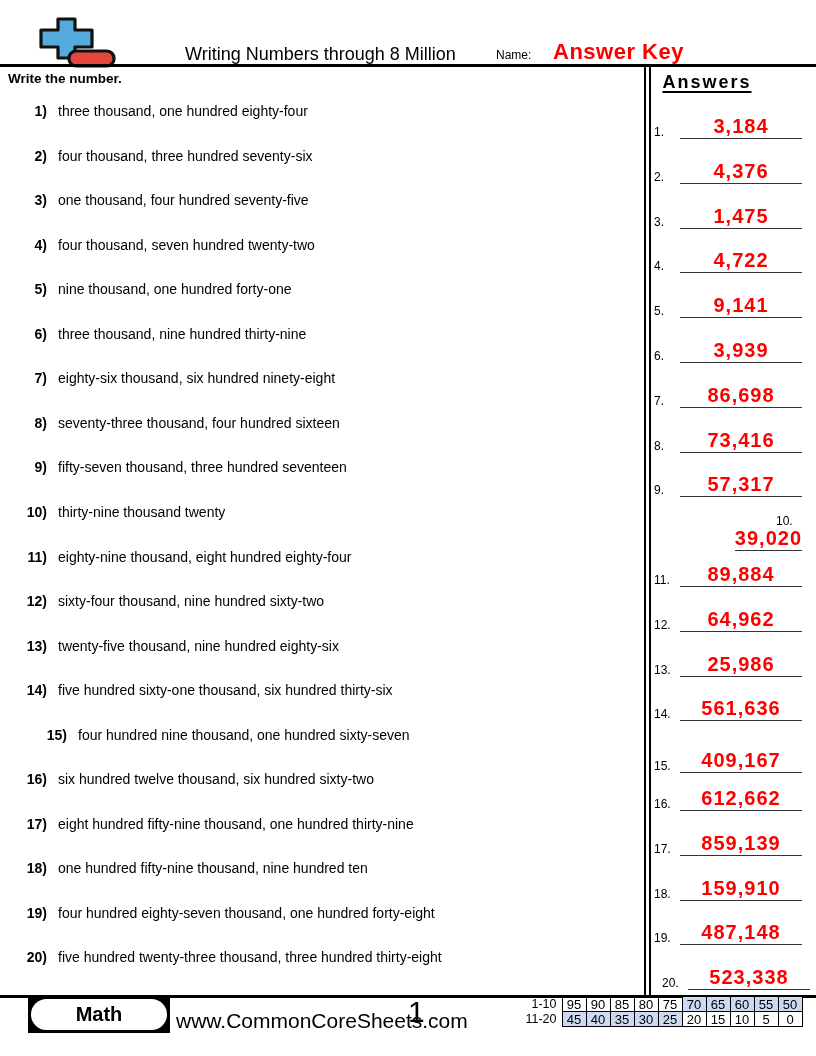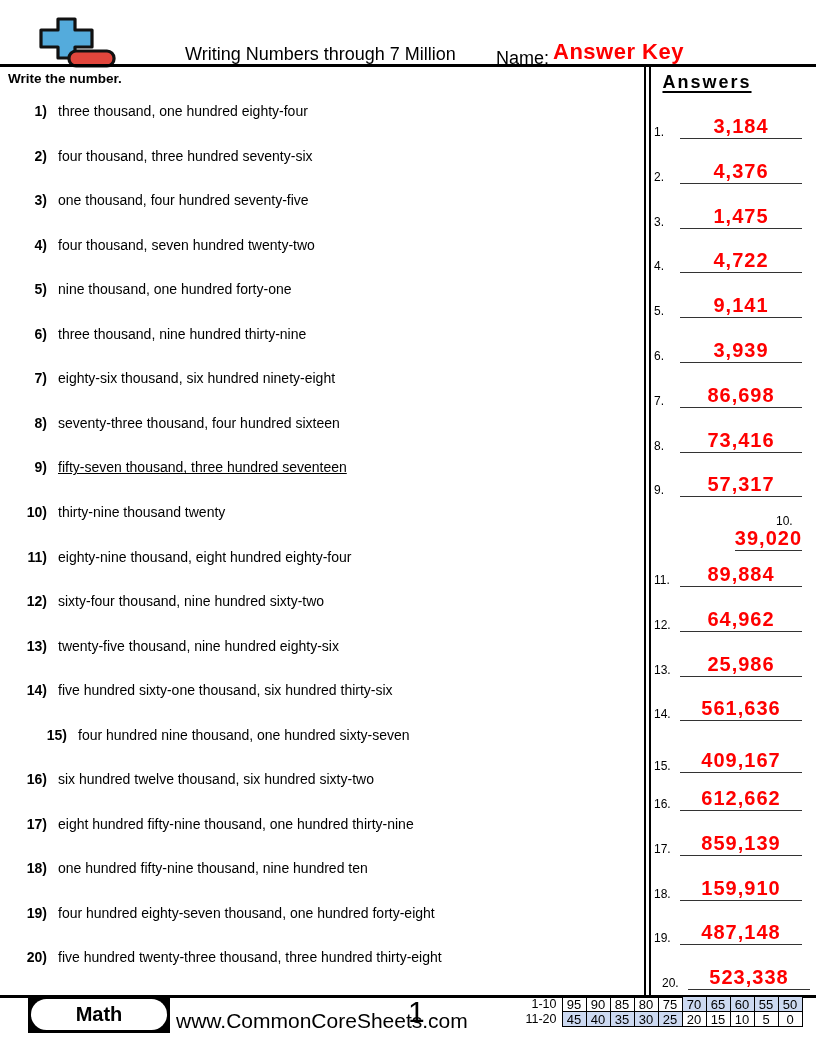--- a/index.html
+++ b/index.html
@@ -5,21 +5,21 @@
   :root { --accent:#fe0000; --shade:#ccd9f1; }
   * { box-sizing: border-box; }
   body { margin:0; background:#fff; }
   .page {
     position:relative; width:816px; height:1056px; background:#fff;
     font-family:"Liberation Sans", sans-serif; color:#000; overflow:hidden;
   }
   
   .logo { position:absolute; left:38px; top:17px; width:80px; height:52px; }
   .title { position:absolute; left:185px; top:45px; font-size:18px; line-height:1; white-space:nowrap; }
-  .name-label { position:absolute; left:496px; top:49px; font-size:18px; line-height:1; }
+  .name-label { position:absolute; left:496px; top:49px; font-size:12px; line-height:1; }
   .answer-key { position:absolute; left:553px; top:41px; font-size:22px; line-height:1;
     font-weight:bold; color:var(--accent); letter-spacing:.5px; }
   .header-rule { position:absolute; left:0; top:64px; width:816px; height:3px; background:#000; }
   .instruction { position:absolute; left:8px; top:71px; font-size:13.5px; font-weight:bold; }
   .answers-heading { position:absolute; left:625px; top:72px; width:164px; text-align:center;
     font-size:18px; font-weight:bold; letter-spacing:2px;
     text-decoration:underline; text-decoration-thickness:2px; text-underline-offset:3px; }
   .divider { position:absolute; left:644px; top:67px; width:7px; height:928px;
     border-left:2px solid #000; border-right:2px solid #000; }
   
@@ -47,38 +47,38 @@
 </style>
 </head>
 <body>
 
 <div class="page">
 
   <svg class="logo" viewBox="0 0 80 52">
     <path d="M20 2 h17 v11 h17 v17 h-17 v11 h-17 v-11 H3 V13 h17 z" stroke="#111" stroke-width="3.2" stroke-linejoin="round" fill="#54abdc"></path>
     <rect x="31" y="34" width="45" height="15" rx="7" stroke="#111" stroke-width="3.2" fill="#e2463c"></rect>
   </svg>
-  <div class="title">Writing Numbers through 7 Million</div>
+  <div class="title">Writing Numbers through 8 Million</div>
   <div class="name-label">Name:</div>
   <div class="answer-key">Answer Key</div>
   <div class="header-rule"></div>
   <div class="instruction">Write the number.</div>
   <div class="answers-heading">Answers</div>
   <div class="divider"></div>
 
   <div id="questions">
       <div class="q-row" style="top: 103px;"><span class="q-num">1)</span><span class="q-text">three thousand, one hundred eighty-four</span></div>
       <div class="q-row" style="top: 147.55px;"><span class="q-num">2)</span><span class="q-text">four thousand, three hundred seventy-six</span></div>
       <div class="q-row" style="top: 192.1px;"><span class="q-num">3)</span><span class="q-text">one thousand, four hundred seventy-five</span></div>
       <div class="q-row" style="top: 236.65px;"><span class="q-num">4)</span><span class="q-text">four thousand, seven hundred twenty-two</span></div>
       <div class="q-row" style="top: 281.2px;"><span class="q-num">5)</span><span class="q-text">nine thousand, one hundred forty-one</span></div>
       <div class="q-row" style="top: 325.75px;"><span class="q-num">6)</span><span class="q-text">three thousand, nine hundred thirty-nine</span></div>
       <div class="q-row" style="top: 370.3px;"><span class="q-num">7)</span><span class="q-text">eighty-six thousand, six hundred ninety-eight</span></div>
       <div class="q-row" style="top: 414.85px;"><span class="q-num">8)</span><span class="q-text">seventy-three thousand, four hundred sixteen</span></div>
-      <div class="q-row" style="top: 459.4px; text-decoration: underline;"><span class="q-num">9)</span><span class="q-text">fifty-seven thousand, three hundred seventeen</span></div>
+      <div class="q-row" style="top: 459.4px;"><span class="q-num">9)</span><span class="q-text">fifty-seven thousand, three hundred seventeen</span></div>
       <div class="q-row" style="top: 503.95px;"><span class="q-num">10)</span><span class="q-text">thirty-nine thousand twenty</span></div>
       <div class="q-row" style="top: 548.5px;"><span class="q-num">11)</span><span class="q-text">eighty-nine thousand, eight hundred eighty-four</span></div>
       <div class="q-row" style="top: 593.05px;"><span class="q-num">12)</span><span class="q-text">sixty-four thousand, nine hundred sixty-two</span></div>
       <div class="q-row" style="top: 637.6px;"><span class="q-num">13)</span><span class="q-text">twenty-five thousand, nine hundred eighty-six</span></div>
       <div class="q-row" style="top: 682.15px;"><span class="q-num">14)</span><span class="q-text">five hundred sixty-one thousand, six hundred thirty-six</span></div>
       <div class="q-row" style="top: 726.7px; padding-left: 20px;"><span class="q-num">15)</span><span class="q-text">four hundred nine thousand, one hundred sixty-seven</span></div>
       <div class="q-row" style="top: 771.25px;"><span class="q-num">16)</span><span class="q-text">six hundred twelve thousand, six hundred sixty-two</span></div>
       <div class="q-row" style="top: 815.8px;"><span class="q-num">17)</span><span class="q-text">eight hundred fifty-nine thousand, one hundred thirty-nine</span></div>
       <div class="q-row" style="top: 860.35px;"><span class="q-num">18)</span><span class="q-text">one hundred fifty-nine thousand, nine hundred ten</span></div>
       <div class="q-row" style="top: 904.9px;"><span class="q-num">19)</span><span class="q-text">four hundred eighty-seven thousand, one hundred forty-eight</span></div>

